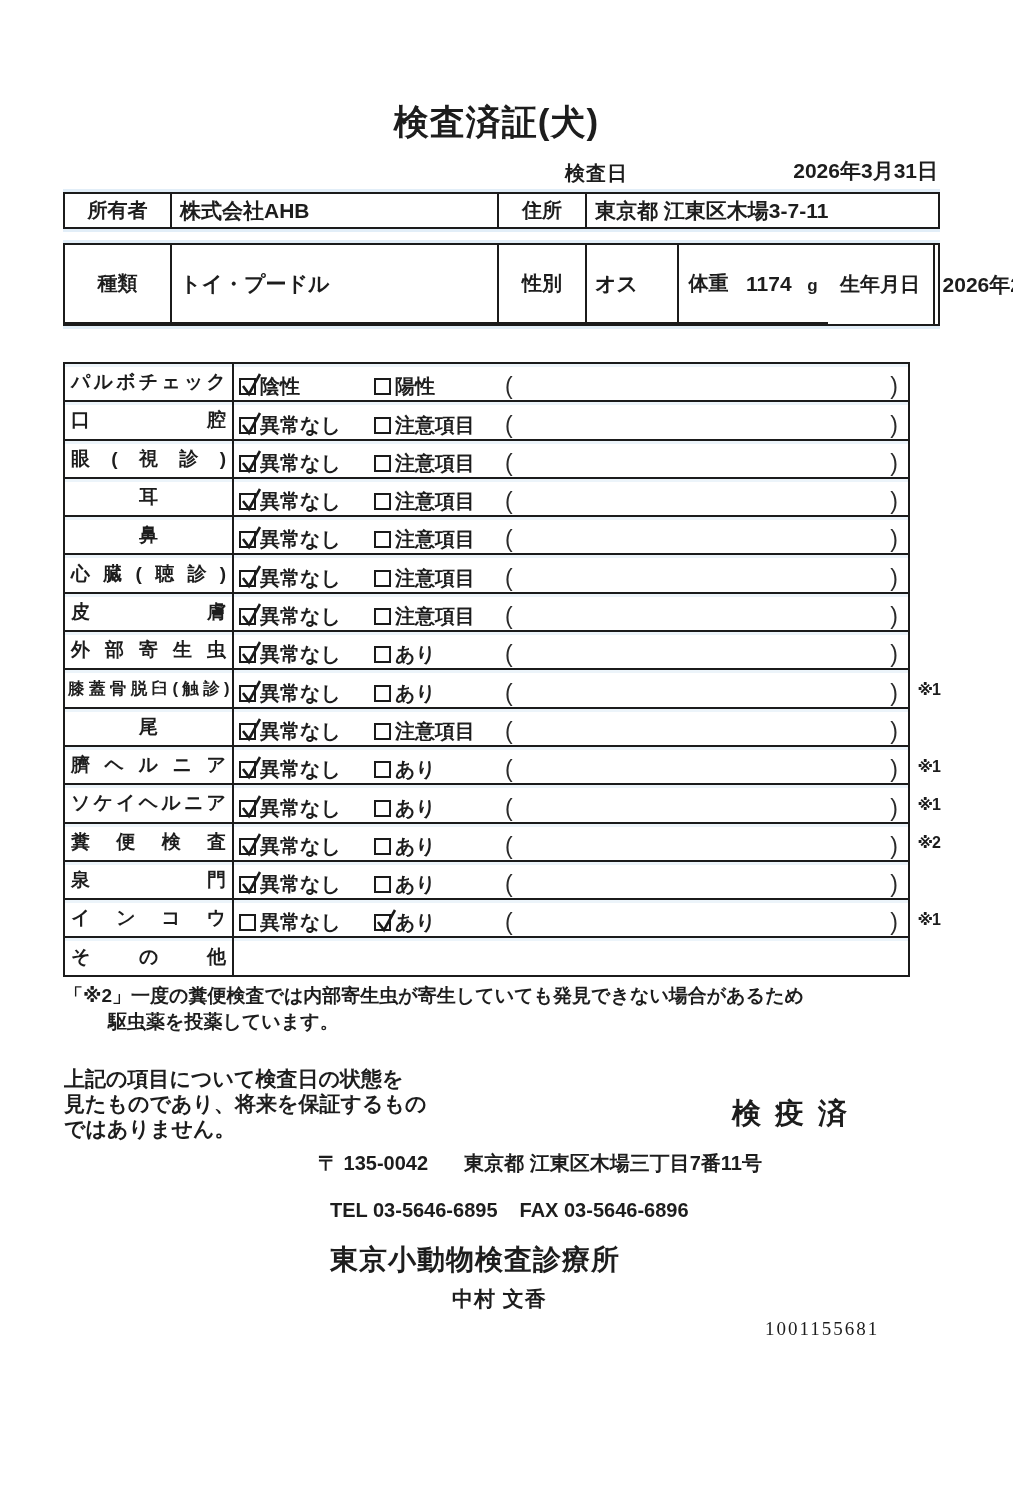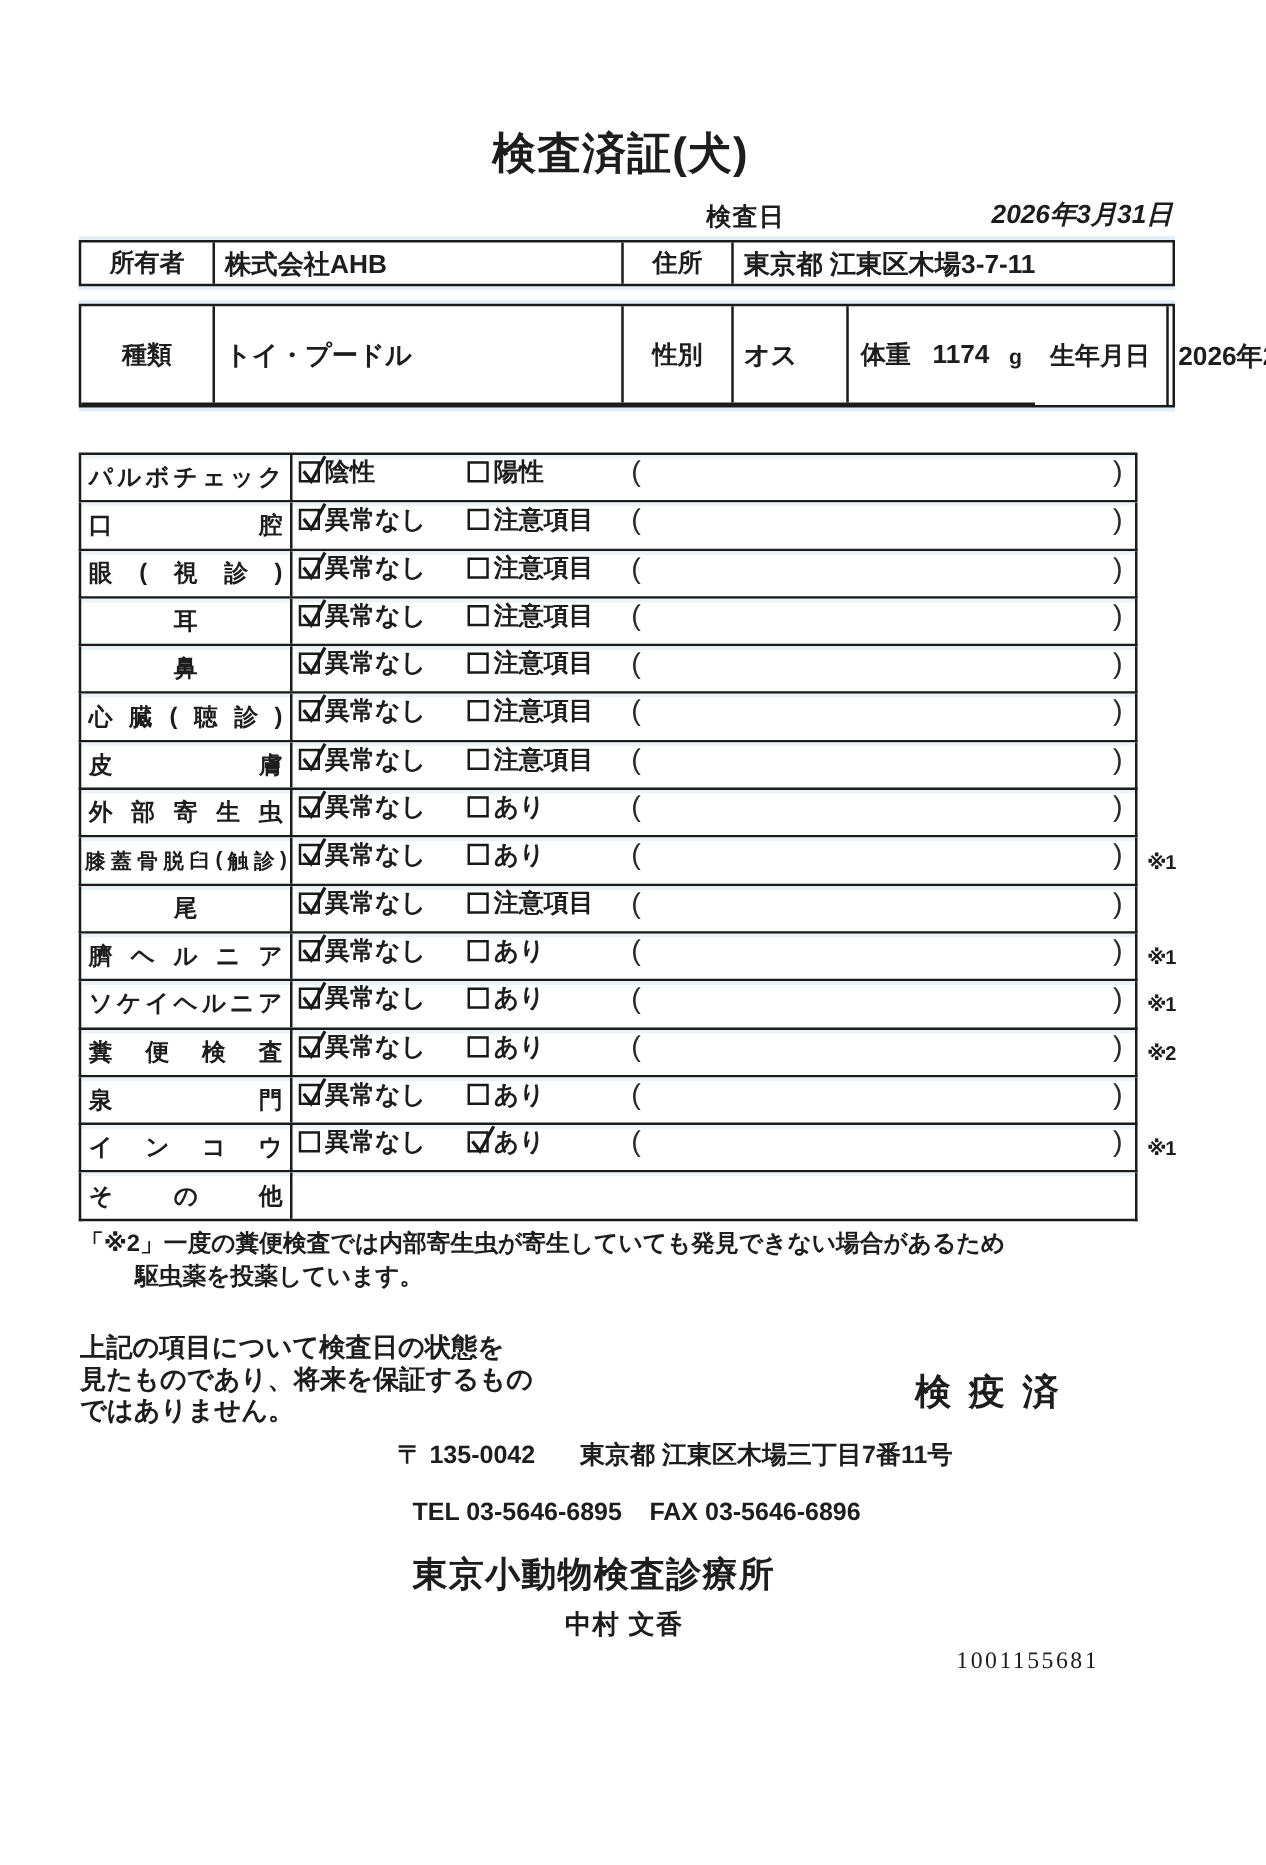--- a/index.html
+++ b/index.html
@@ -13,21 +13,21 @@
     width:1013px; height:1492px;
     background:#ffffff;
     overflow:hidden;
   }
   
   .title {
     position:absolute; left:-10px; top:99px; width:1013px;
     text-align:center; font-size:35px; font-weight:700; letter-spacing:1px;
   }
   .insp-date-label { position:absolute; left:565px; top:160px; font-size:20px; font-weight:600; letter-spacing:1px; }
-  .insp-date-value { position:absolute; right:75px; top:157px; font-size:21px; font-weight:600;font-style:italic; }
+  .insp-date-value { position:absolute; right:75px; top:157px; font-size:21px; font-weight:600; }
 
   
   .t1, .t2 {
     position:absolute; left:63px; width:877px;
     border:2px solid #1b1b1b; background:#fff;
     box-shadow:0 -3px 0 rgba(150,195,230,.28), 0 3px 0 rgba(150,195,230,.28);
   }
   .t1 { top:192px; height:37px; display:flex; }
   .t2 { top:243px; height:83px; display:flex; flex-direction:row; }
   .t2 .trow { flex:1; display:flex; }
@@ -62,21 +62,21 @@
     box-shadow:inset 0 3px 0 rgba(150,195,230,.18);
   }
   .crow:first-child .crow-inner { border-top:2px solid #1b1b1b; height:40.3px; }
   .crow-label {
     width:169px; border-right:2px solid #1b1b1b;
     display:flex; justify-content:space-between; align-items:center;
     padding:0 6px; font-size:19px; font-weight:600;
   }
   .crow-label.single { justify-content:center; }
   .crow-label.tight { font-size:16.5px; letter-spacing:-0.5px; padding:0 3px; }
-  .crow-body { flex:1; display:flex; align-items:flex-start; padding-left:5px; }
+  .crow-body { flex:1; display:flex; align-items:flex-end; padding-left:5px; }
   .opt { display:flex; align-items:center; }
   .opt1 { width:135px; }
   .opt2 { width:131px; }
   .opt-text { font-size:20px; font-weight:600; white-space:nowrap; }
   .cb {
     width:17px; height:17px; flex:none;
     border:2px solid #1a1a1a; margin-right:4px; position:relative;
   }
   .cb svg { position:absolute; left:-3px; top:-9px; overflow:visible; }
   .paren { font-size:23px; font-weight:400; color:#2a2a2a; }

